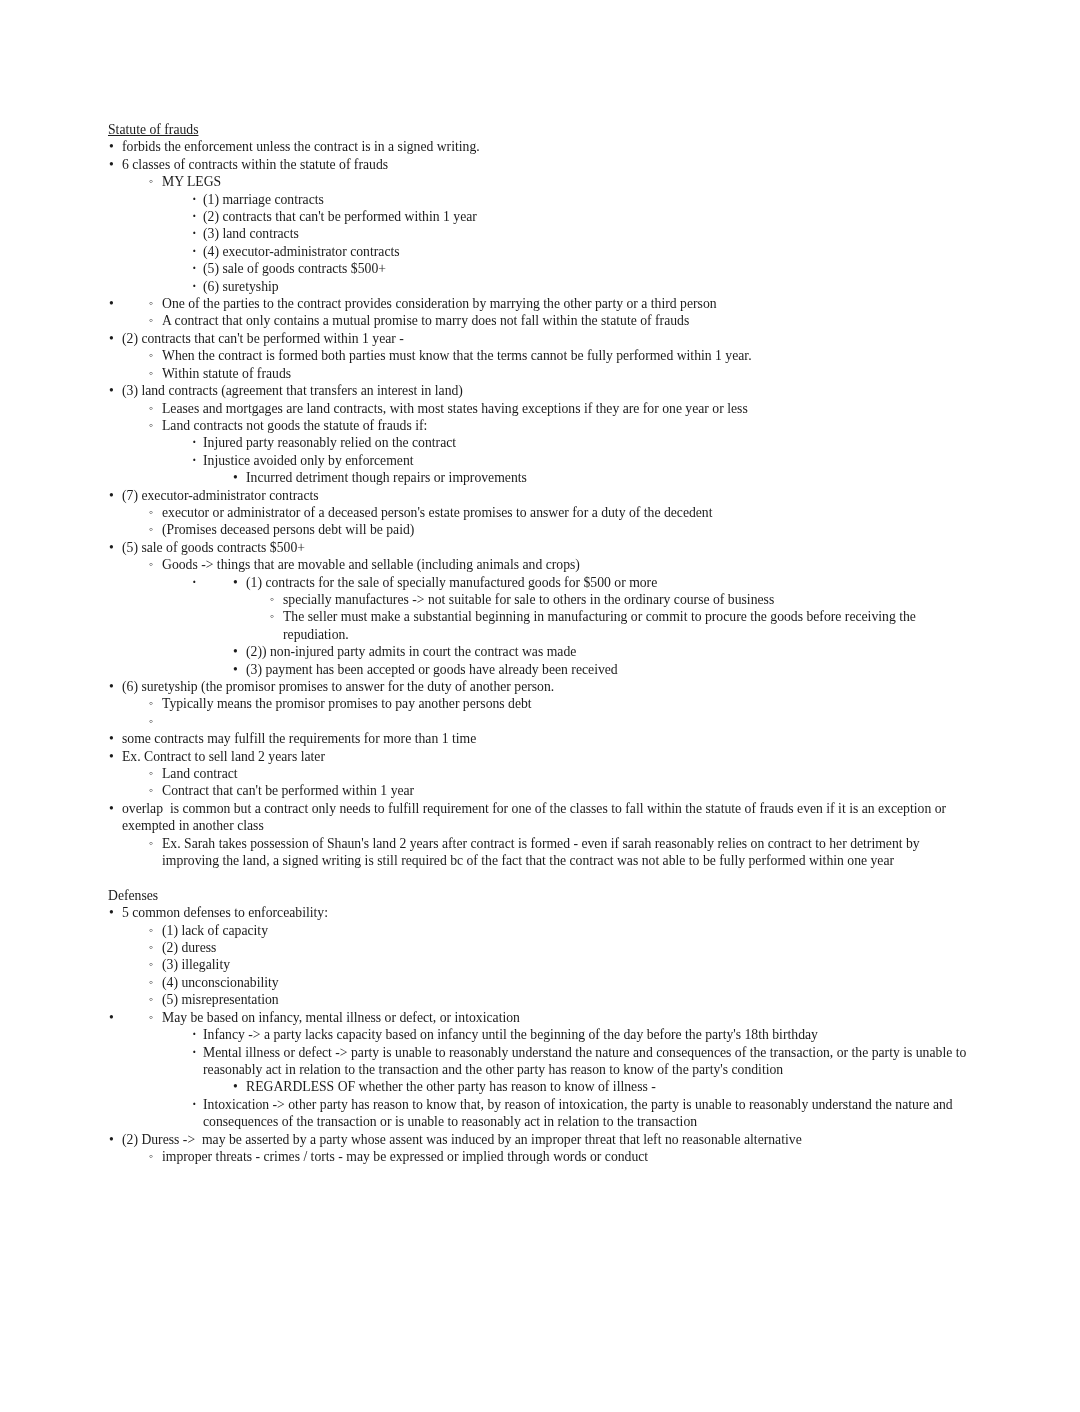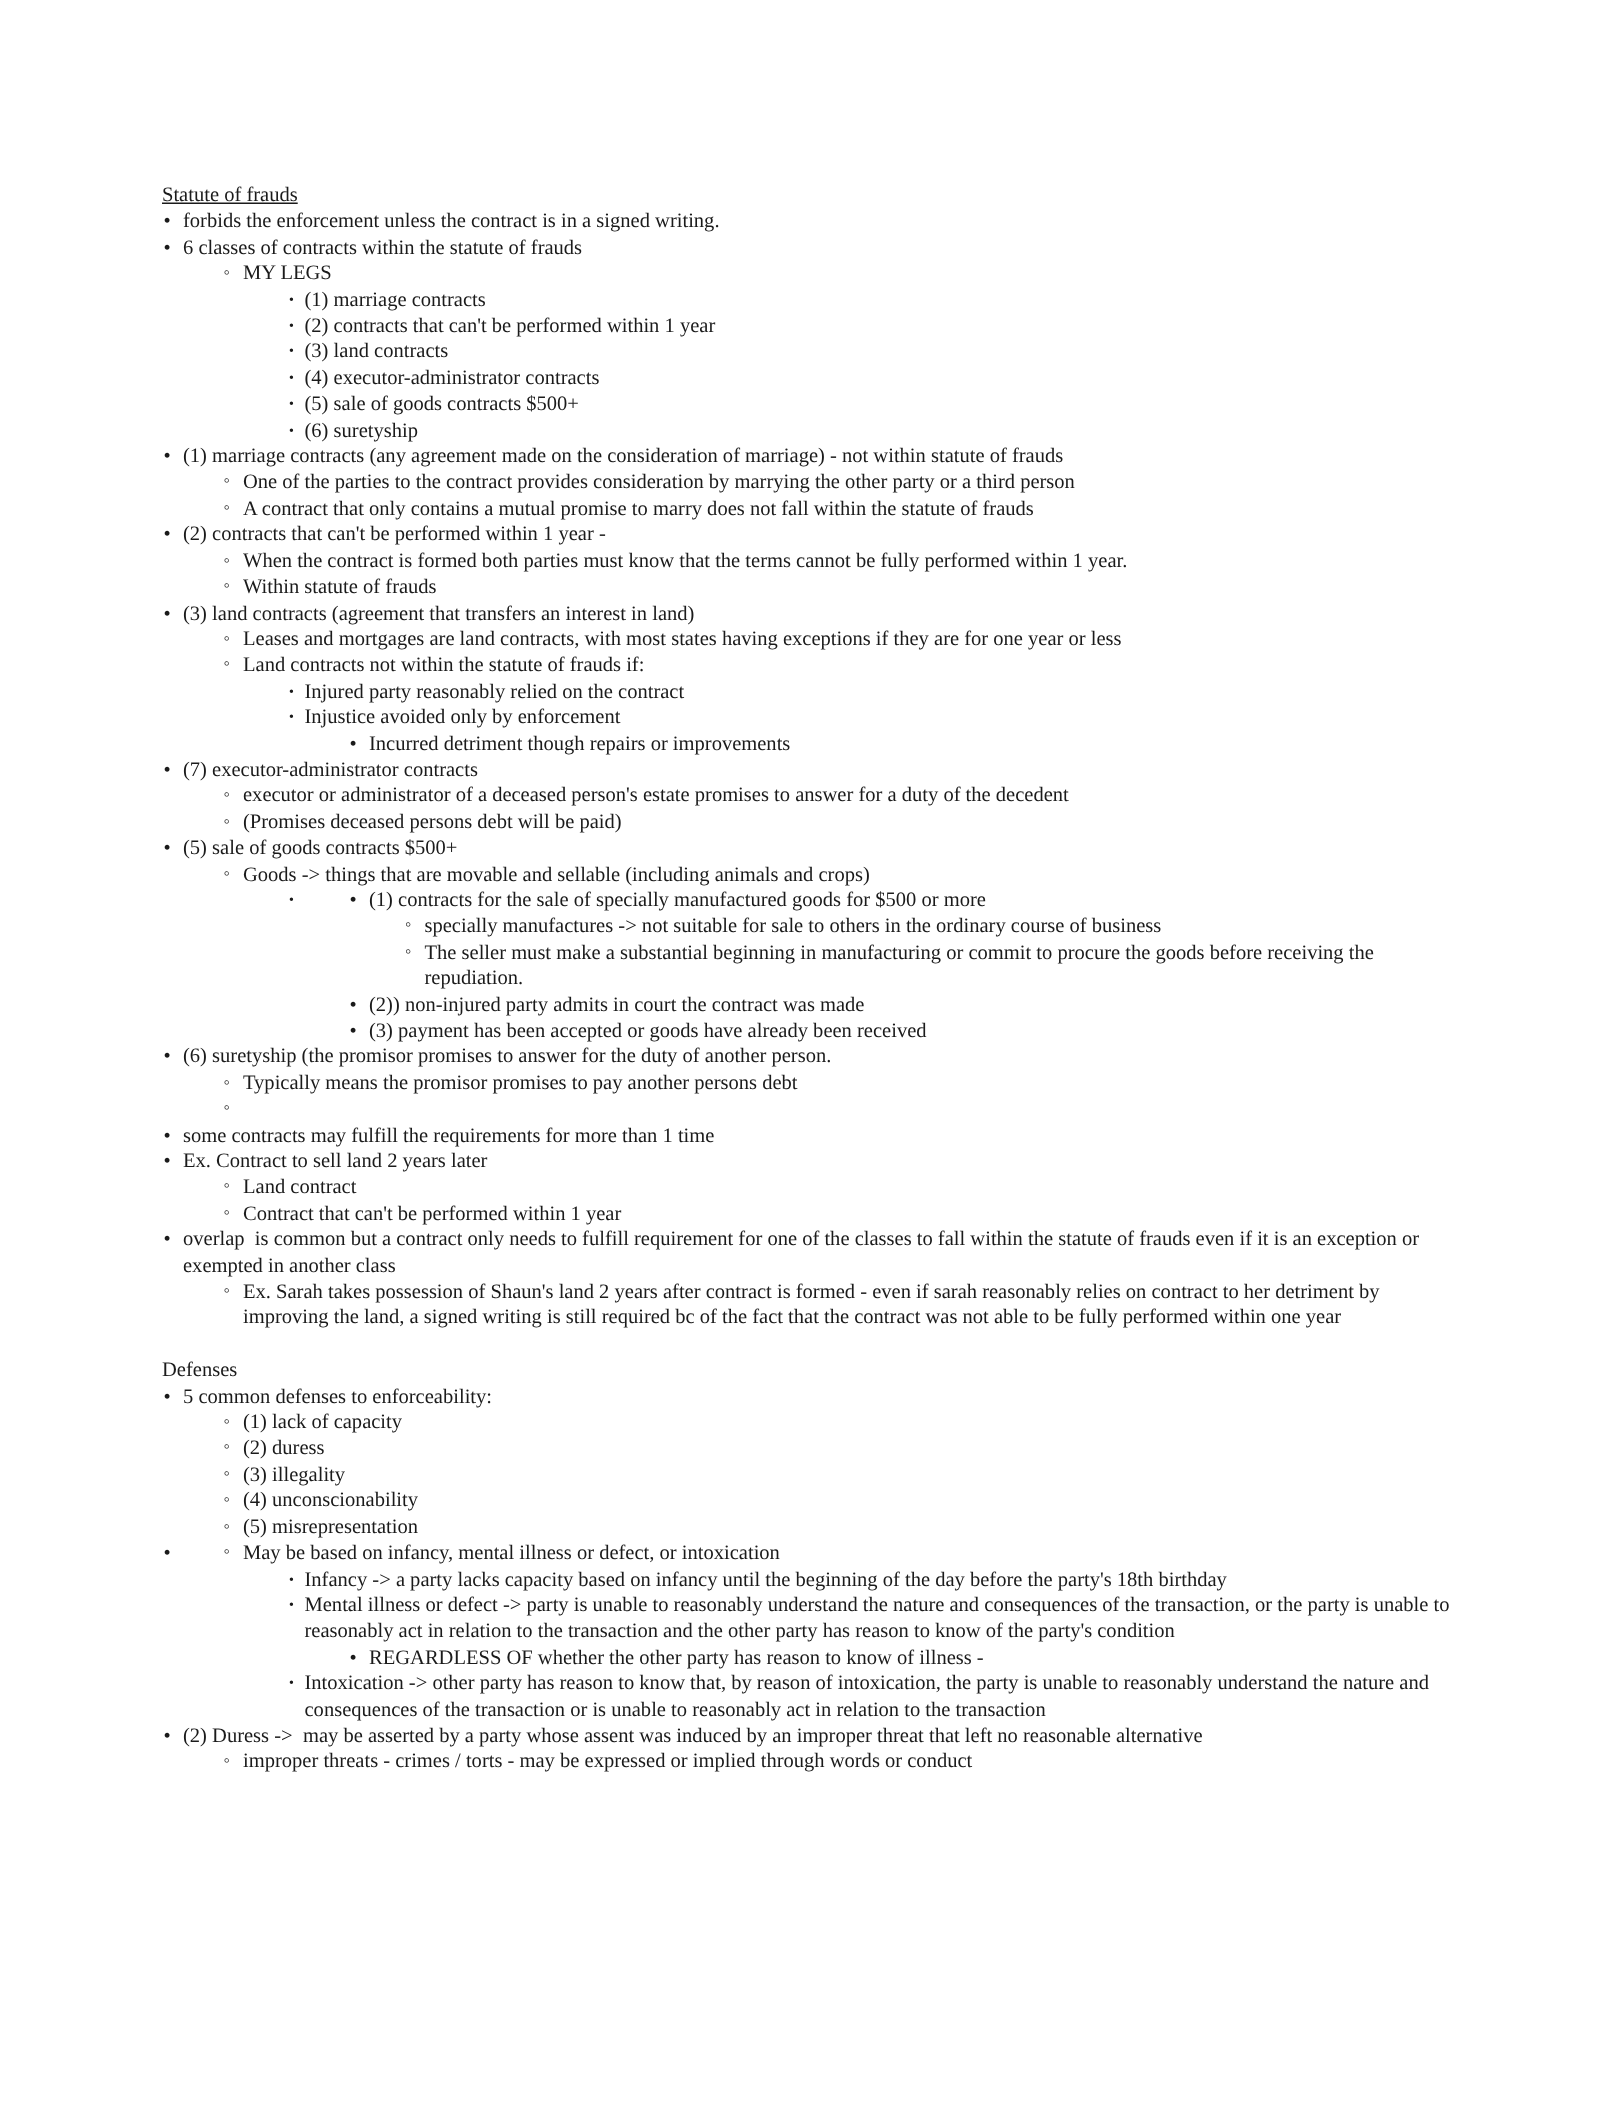--- a/index.html
+++ b/index.html
@@ -50,29 +50,29 @@
     <div class="line heading underline"><span><span class="seg">Statute of frauds</span></span></div>
     <div class="line l1"><span class="marker m1">•</span><span><span class="seg">forbids the enforcement unless the contract is in a signed writing.</span></span></div>
     <div class="line l1"><span class="marker m1">•</span><span><span class="seg">6 classes of contracts within the statute of frauds</span></span></div>
     <div class="line l2"><span class="marker m2">◦</span><span><span class="seg">MY LEGS</span></span></div>
     <div class="line l3"><span class="marker m3">·</span><span><span class="seg">(1) </span><span class="seg b">marriage</span><span class="seg"> contracts</span></span></div>
     <div class="line l3"><span class="marker m3">·</span><span><span class="seg">(2) contracts that can't be performed within 1 </span><span class="seg b">year</span></span></div>
     <div class="line l3"><span class="marker m3">·</span><span><span class="seg">(3) </span><span class="seg b">land</span><span class="seg"> contracts</span></span></div>
     <div class="line l3"><span class="marker m3">·</span><span><span class="seg">(4) </span><span class="seg b">executor-administrator</span><span class="seg"> contracts</span></span></div>
     <div class="line l3"><span class="marker m3">·</span><span><span class="seg">(5) sale of </span><span class="seg b">goods</span><span class="seg"> contracts $500+</span></span></div>
     <div class="line l3"><span class="marker m3">·</span><span><span class="seg">(6) </span><span class="seg b">suretyship</span></span></div>
-    <div class="line l1"><span class="marker m1">•</span><span><span class="seg b">(1) marriage</span><span class="seg"> contracts (any agreement made on the consideration of marriage) - not within statute of frauds</span></span></div>
+    <div class="line l1"><span class="marker m1">•</span></div>
     <div class="line l2"><span class="marker m2">◦</span><span><span class="seg">One of the parties to the contract provides </span><span class="seg b">consideration</span><span class="seg"> by </span><span class="seg b">marrying</span><span class="seg"> the other party or a third person</span></span></div>
     <div class="line l2"><span class="marker m2">◦</span><span><span class="seg">A contract that only contains a mutual promise to marry does not fall within the statute of frauds</span></span></div>
     <div class="line l1"><span class="marker m1">•</span><span><span class="seg b">(2)</span><span class="seg"> contracts that can't be performed within 1 </span><span class="seg b">year</span><span class="seg"> -</span></span></div>
     <div class="line l2"><span class="marker m2">◦</span><span><span class="seg">When the contract is formed both parties </span><span class="seg b">must know</span><span class="seg"> that the terms cannot be fully performed within 1 </span><span class="seg b">year</span><span class="seg">.</span></span></div>
     <div class="line l2"><span class="marker m2">◦</span><span><span class="seg">Within statute of frauds</span></span></div>
     <div class="line l1"><span class="marker m1">•</span><span><span class="seg b">(3) land</span><span class="seg"> contracts (agreement that transfers an </span><span class="seg b">interest in land)</span></span></div>
     <div class="line l2"><span class="marker m2">◦</span><span><span class="seg">Leases and mortgages are land contracts, with most states having exceptions if they are for one year or less</span></span></div>
-    <div class="line l2"><span class="marker m2">◦</span><span><span class="seg">Land contracts not within the statute of frauds if:</span></span></div>
+    <div class="line l2"><span class="marker m2">◦</span><span><span class="seg">Land contracts not goods the statute of frauds if:</span></span></div>
     <div class="line l3"><span class="marker m3">·</span><span><span class="seg">Injured party reasonably relied on the contract</span></span></div>
     <div class="line l3"><span class="marker m3">·</span><span><span class="seg">Injustice avoided only by enforcement</span></span></div>
     <div class="line l4"><span class="marker m4">•</span><span><span class="seg">Incurred detriment though repairs or improvements</span></span></div>
     <div class="line l1"><span class="marker m1">•</span><span><span class="seg b">(7) executor-administrator</span><span class="seg"> contracts</span></span></div>
     <div class="line l2"><span class="marker m2">◦</span><span><span class="seg">executor or administrator of a deceased person's estate promises to answer for a duty of the decedent</span></span></div>
     <div class="line l2"><span class="marker m2">◦</span><span><span class="seg">(Promises deceased persons debt will be paid)</span></span></div>
     <div class="line l1"><span class="marker m1">•</span><span><span class="seg b">(5)</span><span class="seg"> sale of </span><span class="seg b">goods</span><span class="seg"> contracts $500+</span></span></div>
     <div class="line l2"><span class="marker m2">◦</span><span><span class="seg">Goods -&gt; things that are movable and sellable (including animals and crops)</span></span></div>
     <div class="line l3"><span class="marker m3">·</span></div>
     <div class="line l4"><span class="marker m4">•</span><span><span class="seg">(1) contracts for the sale of </span><span class="seg b">specially manufactured</span><span class="seg"> goods for $500 or more</span></span></div>

